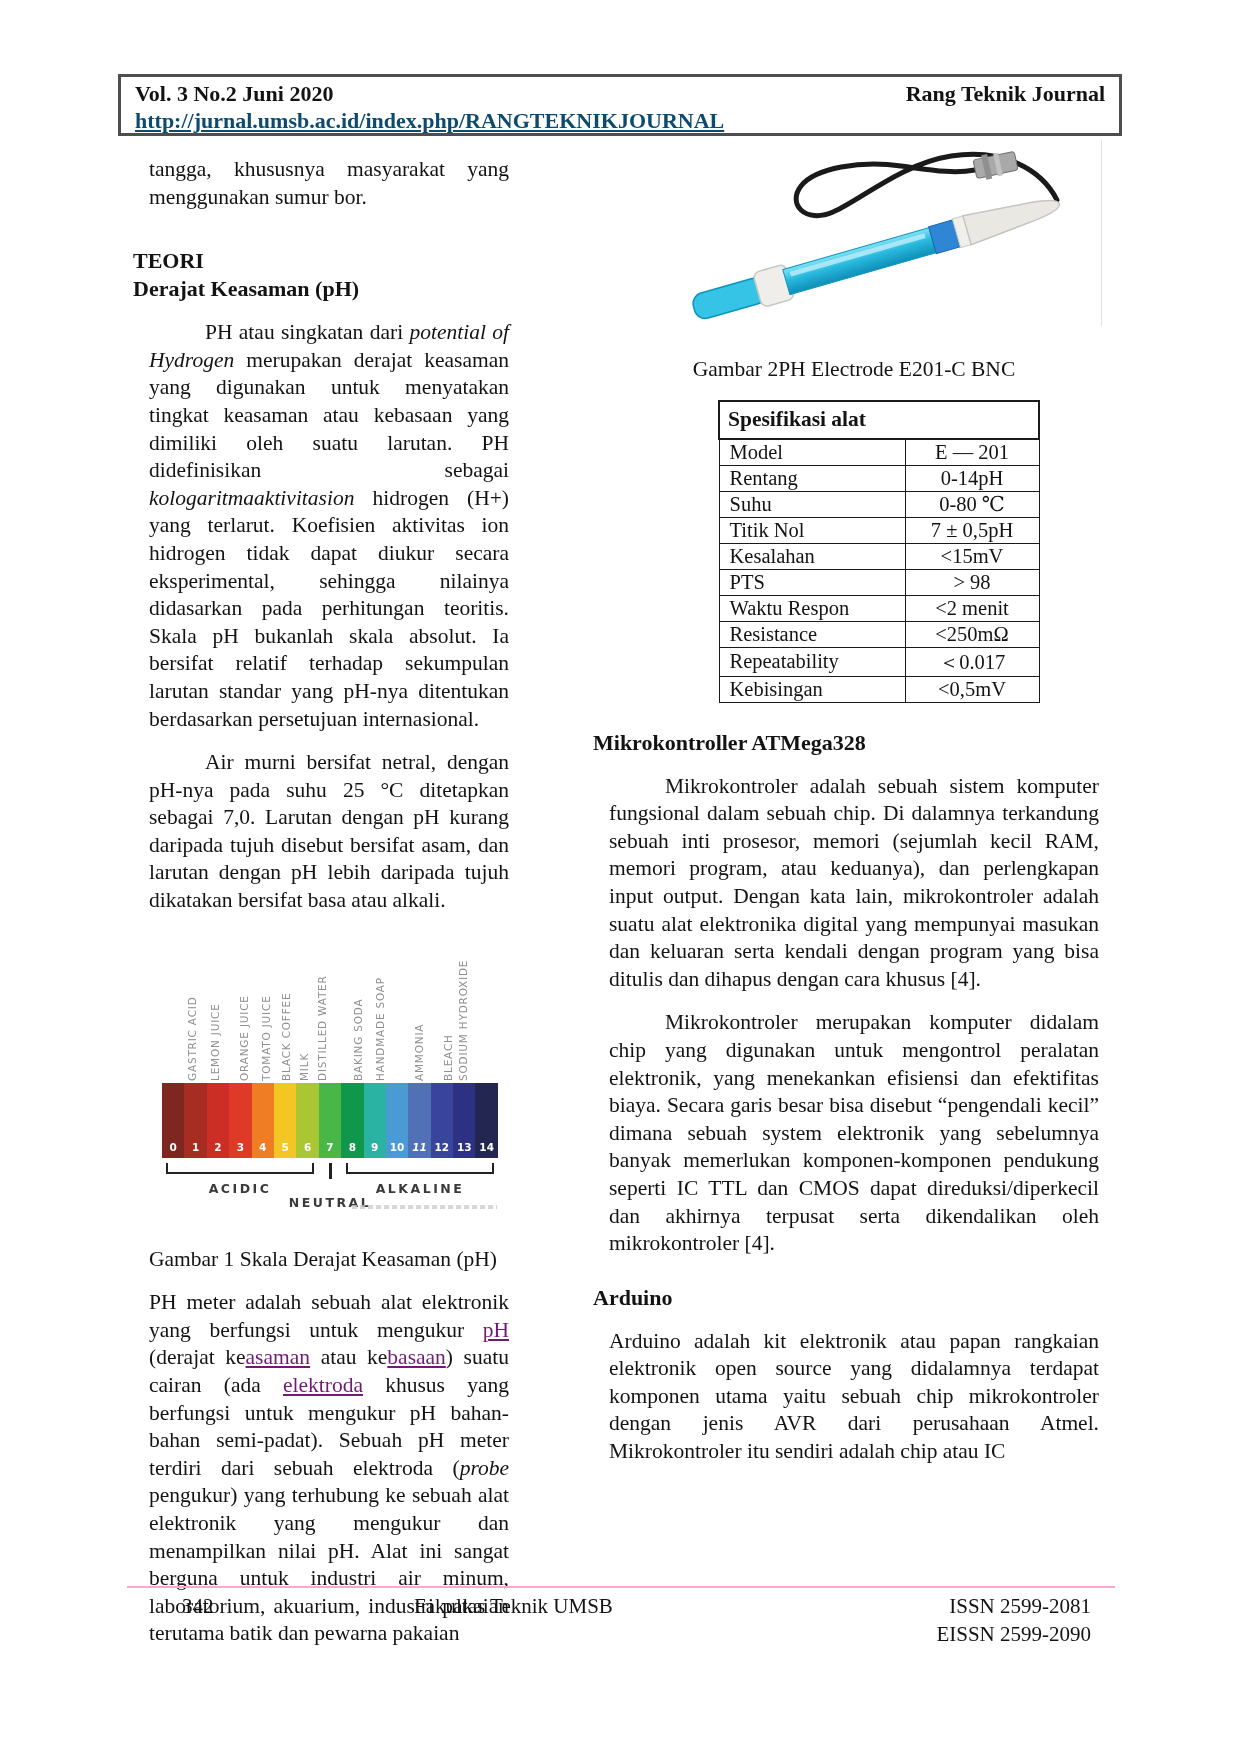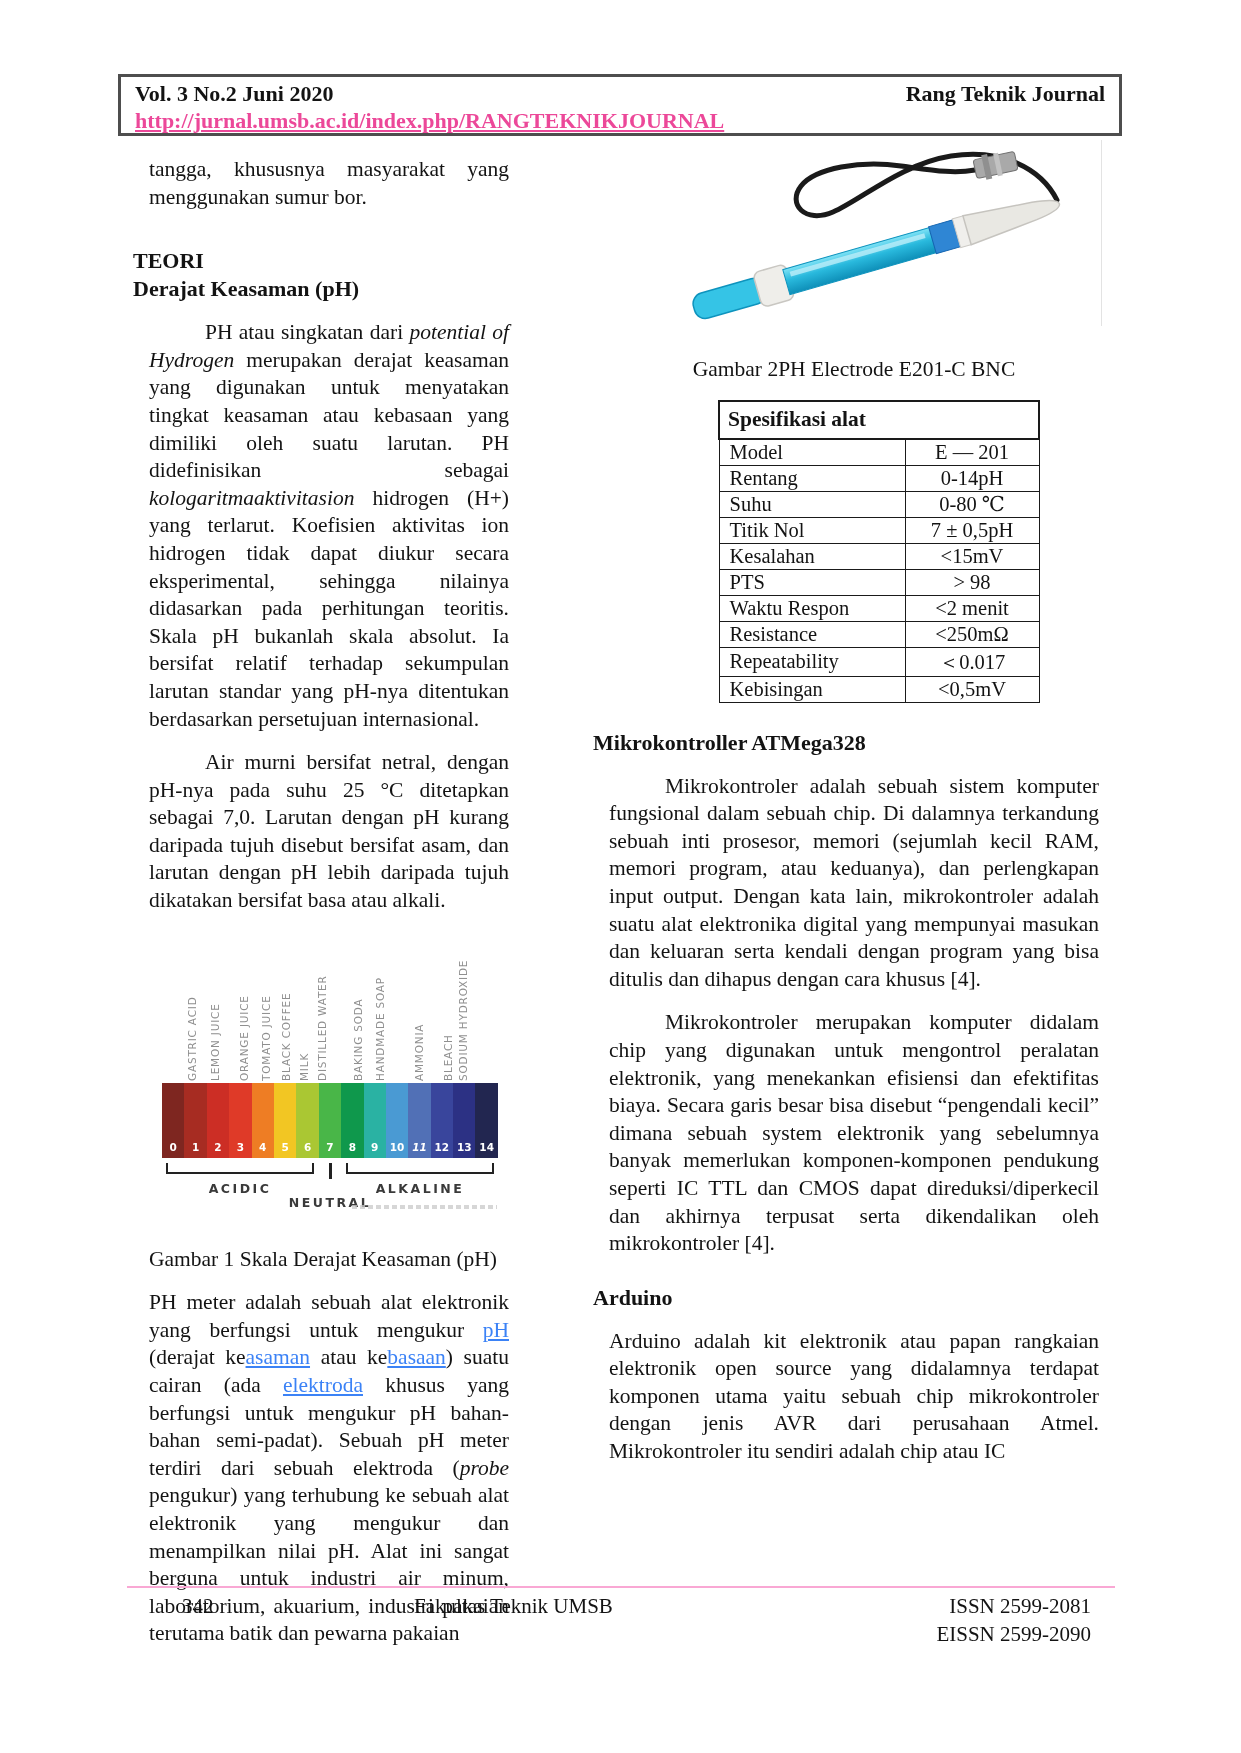--- a/index.html
+++ b/index.html
@@ -2,34 +2,34 @@
 <html><head>
 <meta charset="utf-8">
 <style>
   html,body{margin:0;padding:0;background:#fff;}
   .page{position:relative;width:1241px;height:1753px;background:#fff;overflow:hidden;
         font-family:"Liberation Serif","DejaVu Serif",serif;color:#131313;}
   
   .header-box{position:absolute;left:118px;top:74px;width:1004px;height:62px;
               border:3px solid #4e4e4e;box-sizing:border-box;padding:3px 14px 0 14px;}
   .hrow{display:flex;justify-content:space-between;font-weight:bold;font-size:22px;line-height:27px;}
-  .hurl{display:inline-block;font-weight:bold;font-size:22px;line-height:27px;color:#ec4899;text-decoration:underline;cursor:pointer;}
+  .hurl{display:inline-block;font-weight:bold;font-size:22px;line-height:27px;color:#0c4a6e;text-decoration:underline;cursor:pointer;}
   
   .col{position:absolute;top:140px;}
   .col-left{left:133px;width:392px;}
   .col-right{left:593px;width:522px;}
   p{margin:16px;font-size:21.5px;line-height:27.6px;}
   .just{text-align:justify;}
   .ind{text-indent:56px;}
   h3{margin:0;font-size:22px;line-height:28px;font-weight:bold;}
   .gap-top{margin-top:36px;}
   .mt{margin-top:46px;}
   .mt2{margin-top:26px;}
   .run-i{font-style:italic;}
-  .run-a{color:#3b82f6;text-decoration:underline;cursor:pointer;}
+  .run-a{color:#701a75;text-decoration:underline;cursor:pointer;}
   .caption{font-size:21.5px;}
   .caption.center{text-align:center;}
   
   .fig1{margin-top:10px;}
   .plabels{position:relative;height:152px;margin-left:29px;width:336px;}
   .plabel{position:absolute;bottom:2px;transform:rotate(-90deg);transform-origin:0 100%;
           white-space:nowrap;font-family:"DejaVu Sans",sans-serif;font-size:10.5px;
           letter-spacing:0.8px;color:#8f8f8f;}
   .strip{display:flex;margin-left:29px;width:336px;height:75px;}
   .band{position:relative;width:22.4px;height:75px;}

